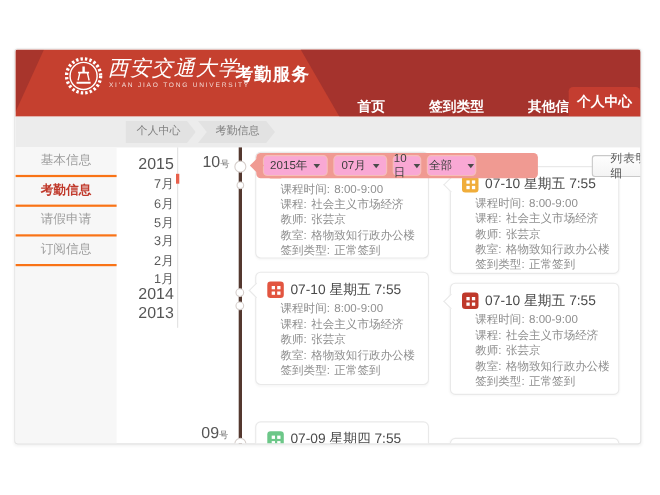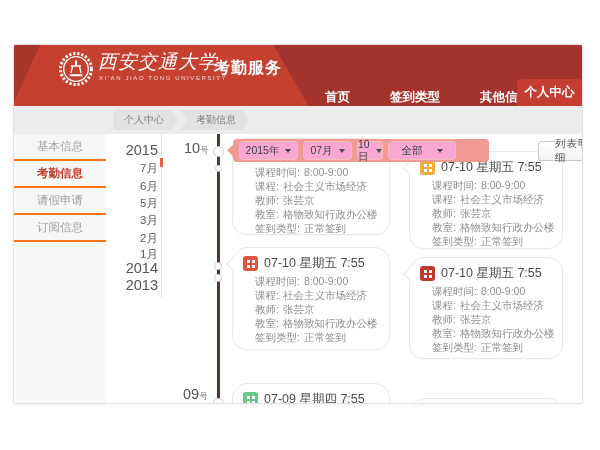--- a/index.html
+++ b/index.html
@@ -44,21 +44,21 @@
   .node{position:absolute;background:#fff;border:1px solid #d6cfcc;border-radius:50%;box-sizing:border-box;z-index:3;}
 
   
   .filterbar{position:absolute;left:219px;top:94px;width:256px;height:23px;background:#f09a92;border-radius:4px;display:flex;align-items:center;gap:7px;padding:0 7px;box-sizing:border-box;z-index:6;}
   .filterbar::before{content:"";position:absolute;left:-4px;top:7px;width:9px;height:9px;background:#f09a92;transform:rotate(45deg);}
   .dd{height:17px;background:#f9a8d4;border-radius:3px;display:flex;align-items:center;justify-content:center;gap:6px;font-size:10.5px;color:#3d3d3d;cursor:pointer;box-shadow:0 0 0 1px rgba(255,255,255,0.35);}
   .caret{width:0;height:0;border-left:3.5px solid transparent;border-right:3.5px solid transparent;border-top:4.5px solid #4a4a4a;}
   .listbtn{position:absolute;left:524px;top:96px;width:57px;height:20px;background:linear-gradient(#fefefe,#f4f4f4);border:1px solid #c9c9c9;border-radius:3px;font-size:10.5px;color:#555;letter-spacing:1px;display:flex;align-items:center;justify-content:center;cursor:pointer;z-index:6;box-sizing:border-box;padding-left:16px;}
 
   
-  .card{position:absolute;background:#fff;border:1px solid #e9e9e9;border-radius:15px;box-sizing:border-box;padding:6px 10px;z-index:2;box-shadow:0 1px 2px rgba(0,0,0,0.03);}
+  .card{position:absolute;background:#fff;border:1px solid #e9e9e9;border-radius:5px;box-sizing:border-box;padding:6px 10px;z-index:2;box-shadow:0 1px 2px rgba(0,0,0,0.03);}
   .card.tip::before{content:"";position:absolute;left:-5px;top:11px;width:9px;height:9px;background:#fff;border-left:1px solid #e9e9e9;border-bottom:1px solid #e9e9e9;transform:rotate(45deg);}
   .card-head{display:flex;align-items:center;gap:6px;height:18px;margin-bottom:2px;}
   .cicon{position:relative;width:15px;height:15px;border-radius:3px;flex:0 0 15px;}
   .cicon::before{content:"";position:absolute;left:4px;top:4px;width:3px;height:3px;background:#fff;box-shadow:5px 0 0 #fff,0 5px 0 #fff,5px 5px 0 #fff;}
   .ctitle{font-size:12.5px;color:#4a4a4a;white-space:nowrap;}
   .fline{font-size:10.5px;color:#8f8f8f;line-height:14px;padding-left:12px;white-space:nowrap;}
   .fline .lab{margin-right:4px;}
 </style>
 </head>
 <body>
@@ -191,21 +191,21 @@
           <i class="caret"></i>
         </div>
       <div class="dd" style="width:47px">
           <span>07月</span>
           <i class="caret"></i>
         </div>
       <div class="dd" style="width:24px">
           <span>10日</span>
           <i class="caret"></i>
         </div>
-      <div class="dd" style="width:66px;gap:14px">
+      <div class="dd" style="width:43px;gap:14px">
           <span>全部</span>
           <i class="caret"></i>
         </div>
     </div>
     <div class="listbtn">列表明细</div>
 
   </div>
 </div>
 
 </body></html>

